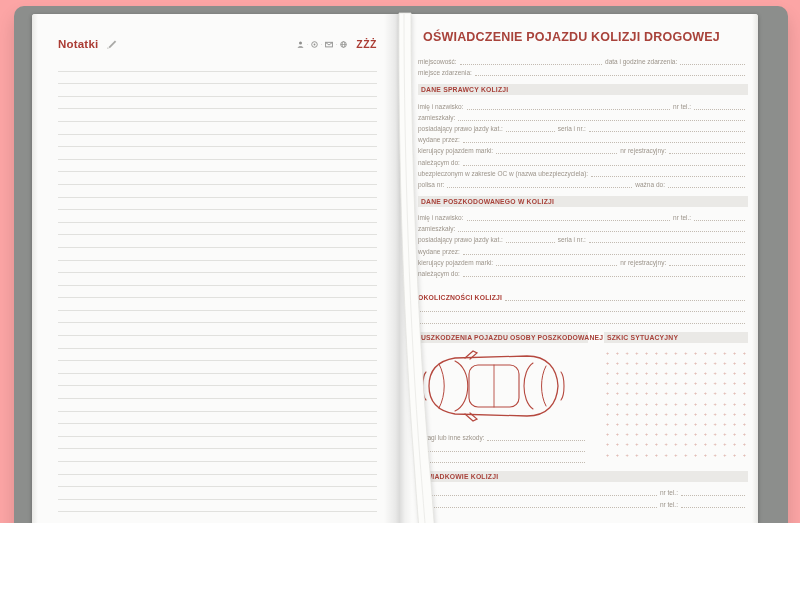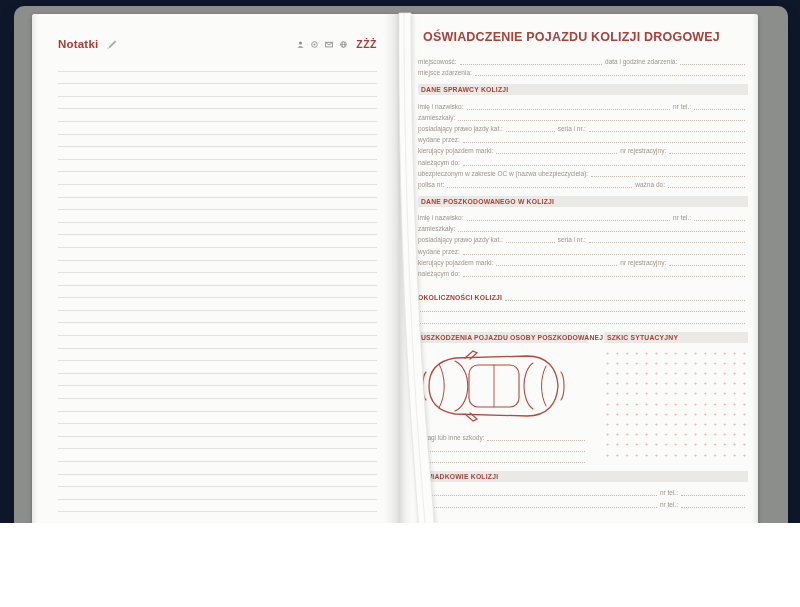--- a/index.html
+++ b/index.html
@@ -1,16 +1,16 @@
 <!DOCTYPE html>
 <html><head>
 <meta charset="utf-8">
 <style>
   html,body{margin:0;padding:0;background:#ffffff;}
-  .stage{position:relative;width:800px;height:523px;background:#0f172a;overflow:hidden;
+  .stage{position:relative;width:800px;height:523px;background:#fca5a5;overflow:hidden;
          font-family:"Liberation Sans", sans-serif;}
   .cover{position:absolute;left:14px;top:6px;width:774px;height:577px;background:#8c8e8c;
          border-radius:10px;box-shadow:0 10px 18px rgba(0,0,0,.14);}
   .pages{position:absolute;left:32px;top:14px;width:726px;height:556px;background:#fbfbfa;
          border-radius:3px;box-shadow:0 1px 4px rgba(0,0,0,.28);}
   .pages::before{content:"";position:absolute;left:0;top:0;bottom:0;width:6px;
          background:linear-gradient(90deg,#e9e9e6,#fbfbfa);border-radius:3px 0 0 3px;}
   .pages::after{content:"";position:absolute;right:0;top:0;bottom:0;width:6px;
          background:linear-gradient(270deg,#e9e9e6,#fbfbfa);border-radius:0 3px 3px 0;}
   .spine{position:absolute;left:352px;top:0;width:28px;height:100%;

